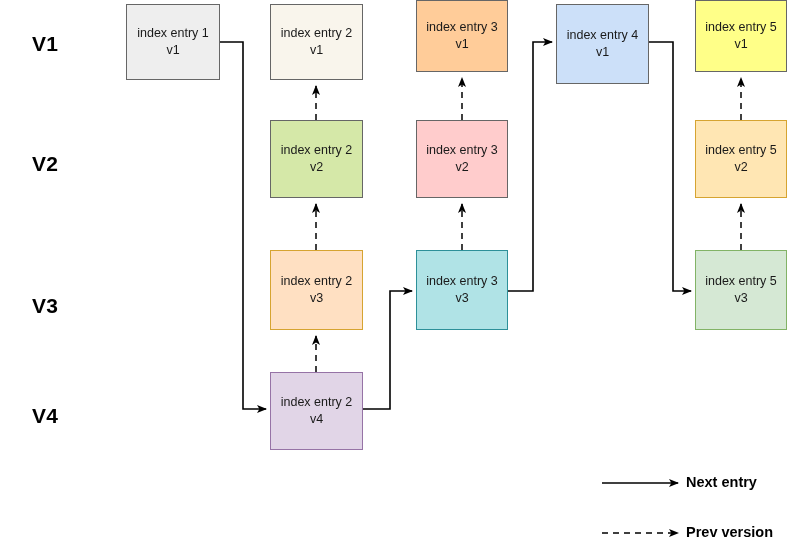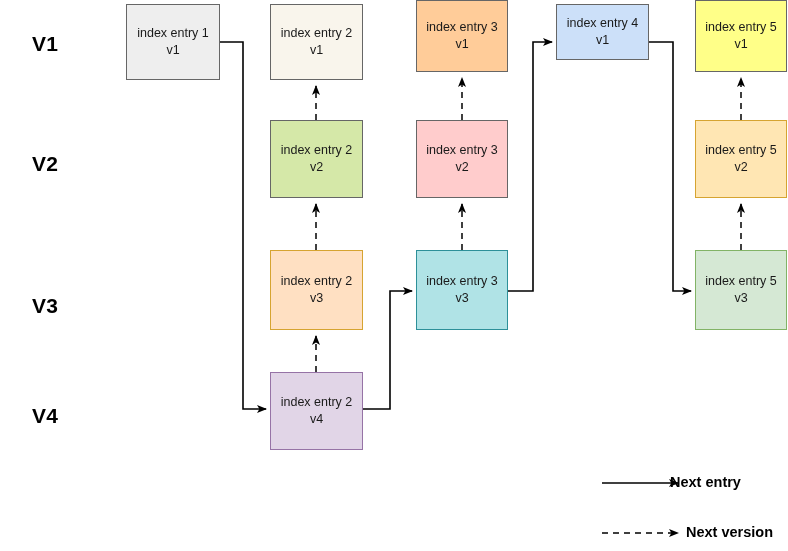--- a/index.html
+++ b/index.html
@@ -92,21 +92,21 @@
     <span class="l2">v1</span>
   </div>
   <div class="node" id="n-e2v1" style="left: 270px; top: 4px; width: 93px; height: 76px; background: rgb(249, 245, 236); border-color: rgb(102, 102, 102);">
     <span class="l1">index entry 2</span>
     <span class="l2">v1</span>
   </div>
   <div class="node" id="n-e3v1" style="left: 416px; top: 0px; width: 92px; height: 72px; background: rgb(255, 204, 153); border-color: rgb(102, 102, 102);">
     <span class="l1">index entry 3</span>
     <span class="l2">v1</span>
   </div>
-  <div class="node" id="n-e4v1" style="left: 556px; top: 4px; width: 93px; height: 56px; background: rgb(204, 224, 249); border-color: rgb(102, 102, 102);">
+  <div class="node" id="n-e4v1" style="left: 556px; top: 4px; width: 93px; height: 80px; background: rgb(204, 224, 249); border-color: rgb(102, 102, 102);">
     <span class="l1">index entry 4</span>
     <span class="l2">v1</span>
   </div>
   <div class="node" id="n-e5v1" style="left: 695px; top: 0px; width: 92px; height: 72px; background: rgb(255, 255, 136); border-color: rgb(102, 102, 102);">
     <span class="l1">index entry 5</span>
     <span class="l2">v1</span>
   </div>
 
   <div class="node" id="n-e2v2" style="left: 270px; top: 120px; width: 93px; height: 78px; background: rgb(213, 232, 168); border-color: rgb(102, 102, 102);">
     <span class="l1">index entry 2</span>
@@ -132,16 +132,16 @@
   <div class="node" id="n-e5v3" style="left: 695px; top: 250px; width: 92px; height: 80px; background: rgb(213, 232, 212); border-color: rgb(130, 179, 102);">
     <span class="l1">index entry 5</span>
     <span class="l2">v3</span>
   </div>
 
   <div class="node" id="n-e2v4" style="left: 270px; top: 372px; width: 93px; height: 78px; background: rgb(225, 213, 231); border-color: rgb(150, 115, 166);">
     <span class="l1">index entry 2</span>
     <span class="l2">v4</span>
   </div>
 
-  <div class="legend-label" style="left:670px;top:474px;">Next entry</div>
-  <div class="legend-label" style="left:686px;top:524px;">Next version</div>
+  <div class="legend-label" style="left:686px;top:474px;">Next entry</div>
+  <div class="legend-label" style="left:686px;top:524px;">Prev version</div>
 
 </div>
 
 </body></html>

